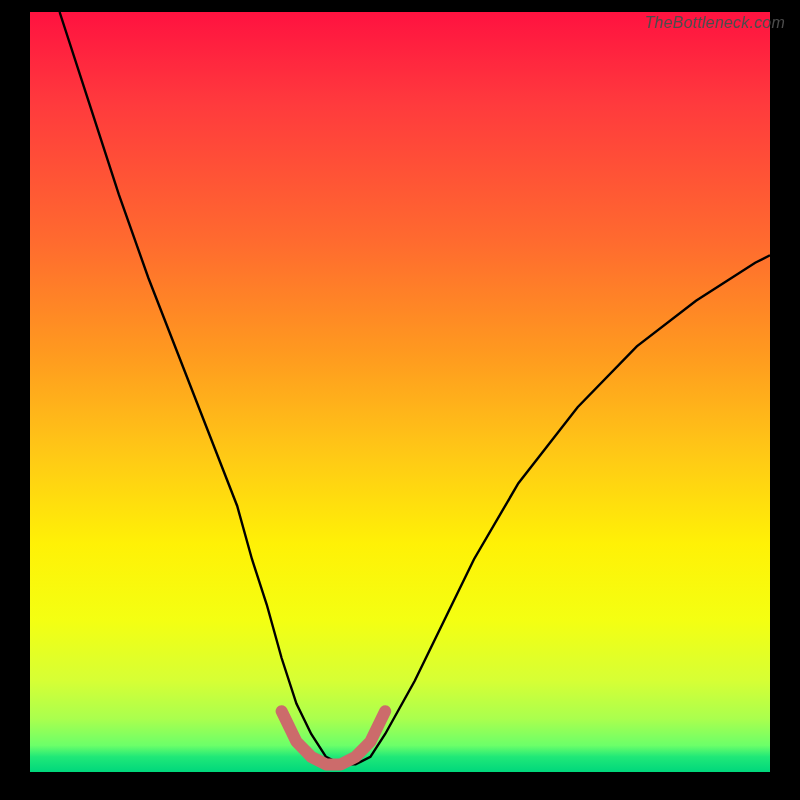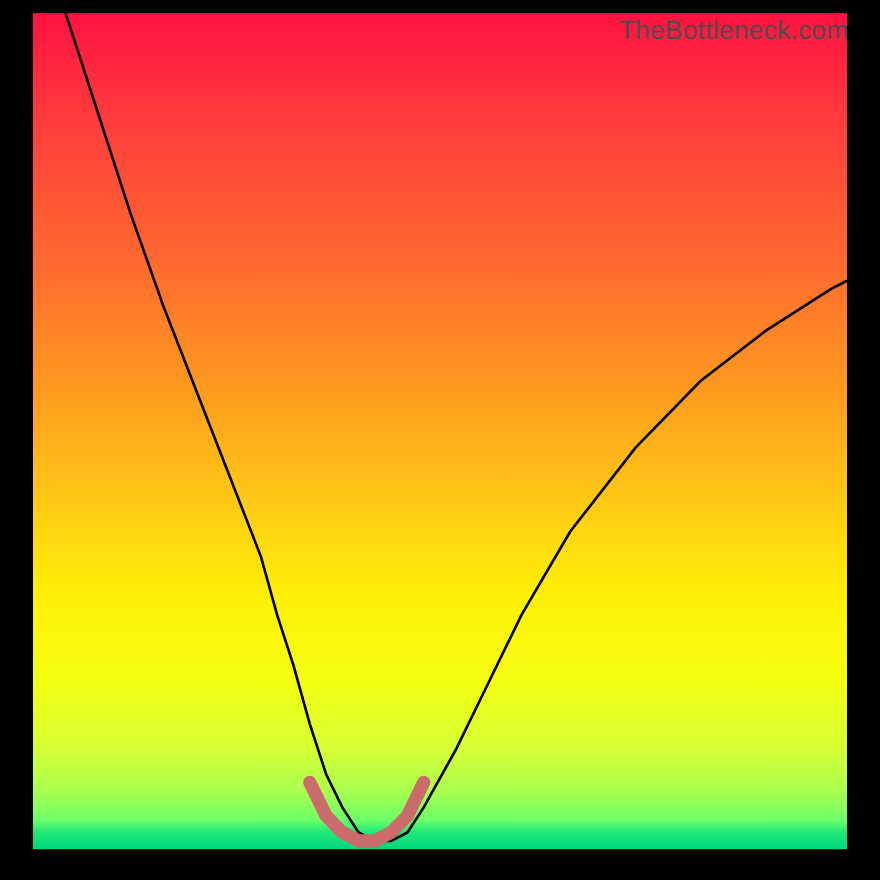--- a/index.html
+++ b/index.html
@@ -39,26 +39,27 @@
       #d6ff35 88%,
       #aaff4e 93%,
       #6cff69 96.5%,
       #20e878 98%,
       #00d77c 100%
     );
   }
   .watermark {
     position: absolute;
     top: 14px;
-    right: 28px;
+    right: 15px;
     color: #4c4c4c;
-    font-size: 24px;
+    font-size: 16px;
     font-weight: 500;
     letter-spacing: 0.2px;
     user-select: none;
+    font-style: italic;
   }
   svg.curve {
     position: absolute;
     top: 0;
     left: 0;
     width: 740px;
     height: 760px;
     overflow: visible;
   }
 </style>

